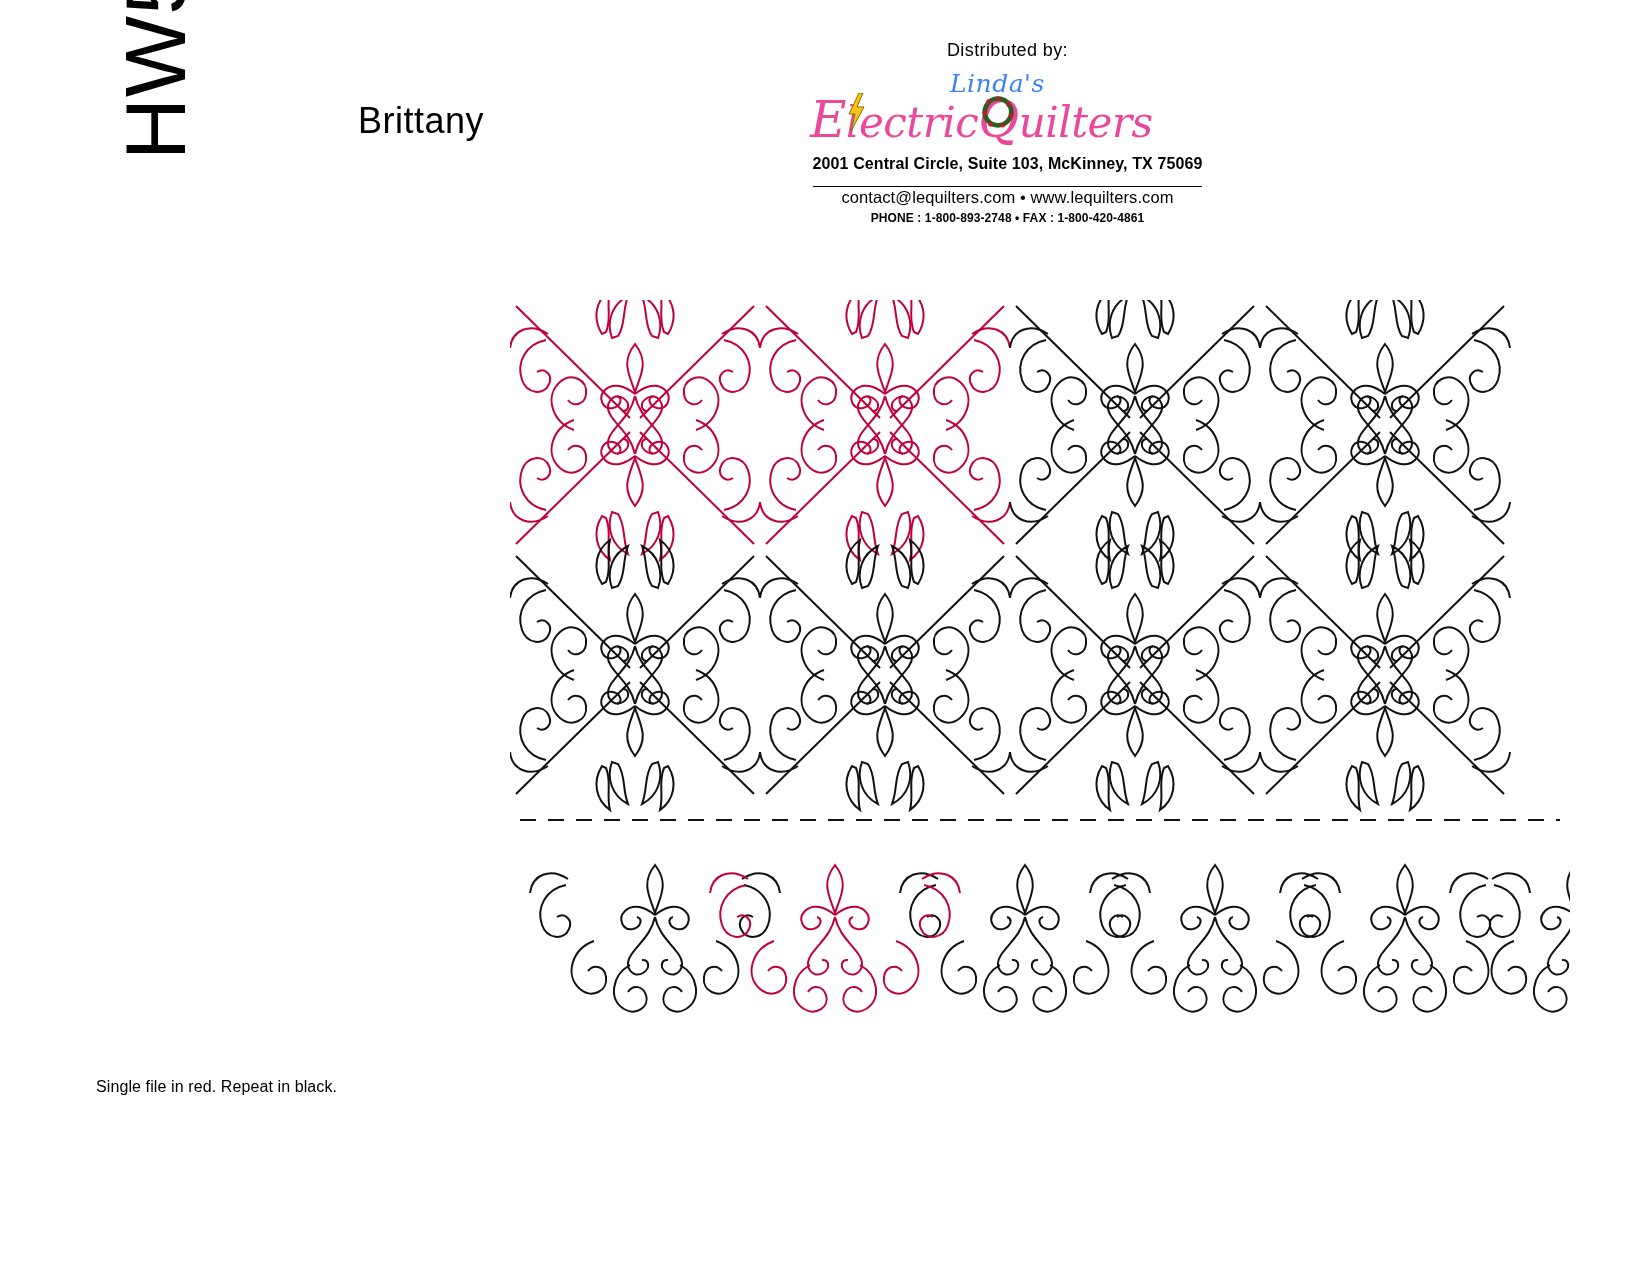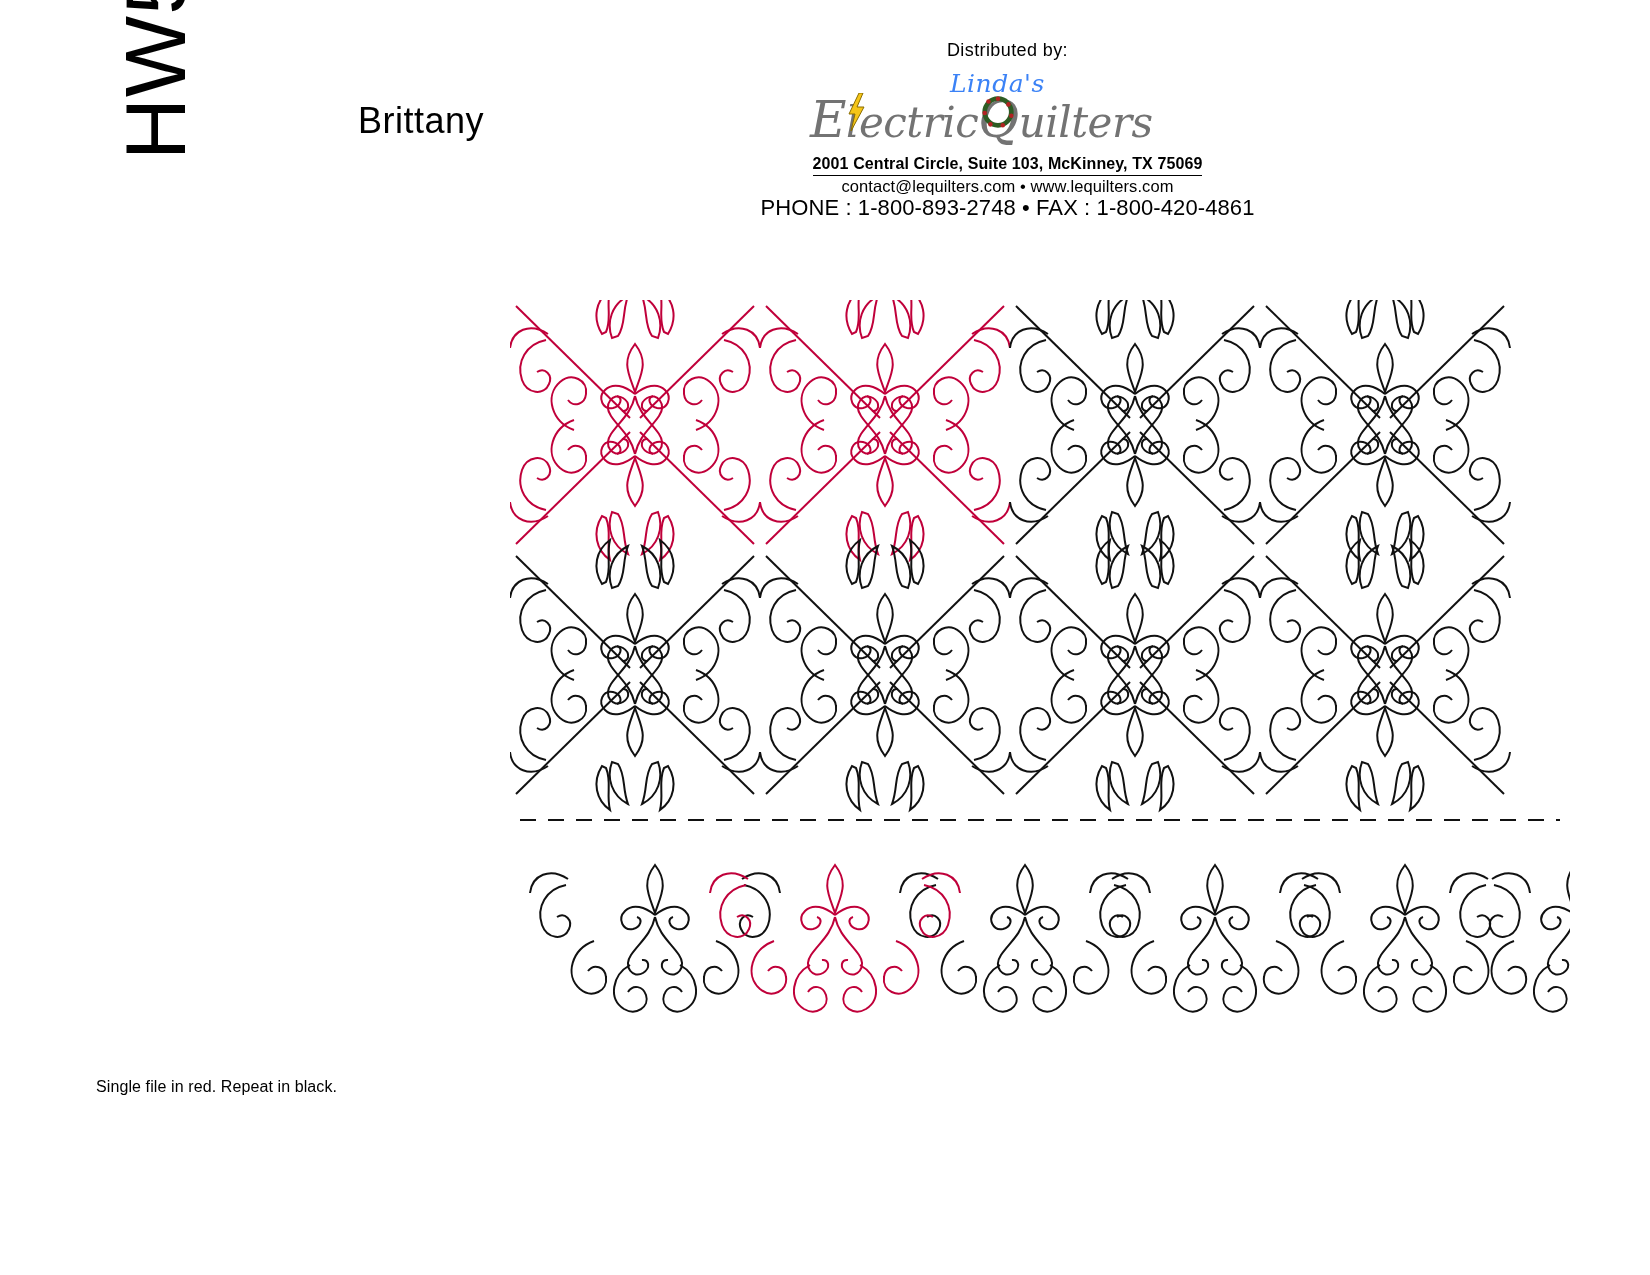--- a/index.html
+++ b/index.html
@@ -74,21 +74,21 @@
     color: #3b82f6;
     letter-spacing: 0.5px;
   }
   .logo-main {
     position: absolute;
     left: 0px;
     top: 20px;
     font-family: "DejaVu Serif", serif;
     font-style: italic;
     font-size: 42px;
-    color: #737373;
+    color: #ec4899;
     white-space: nowrap;
     letter-spacing: -0.5px;
   }
   .logo-main .cap {
     font-size: 50px;
   }
   .logo-q {
     position: relative;
     display: inline-block;
     font-size: 50px;
@@ -115,23 +115,23 @@
     margin-left: 55px;
     font-size: 16.5px;
     line-height: 21px;
     letter-spacing: 0.1px;
   }
   .addr-lines .line1 {
     font-weight: bold;
     font-size: 16px;
     border-bottom: 1px solid #000;
     display: inline-block;
-    padding-bottom: 1px;
-  }
-  .addr-lines .line3 { font-weight: normal; font-size: 22px; }
+    padding-bottom: 12px;
+  }
+  .addr-lines .line3 { font-weight: bold; font-size: 12px; }
 
   
   .art {
     position: absolute;
     left: 510px;
     top: 300px;
     width: 1060px;
     height: 740px;
   }
   .art svg { display: block; }

